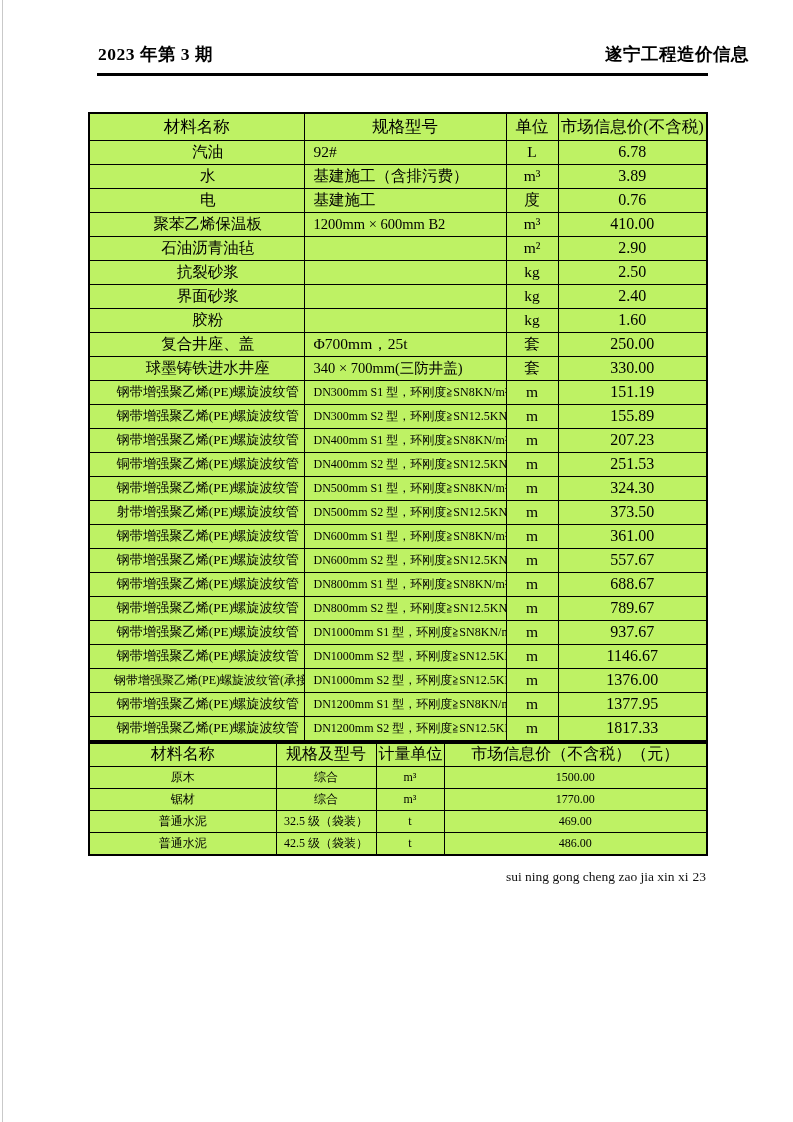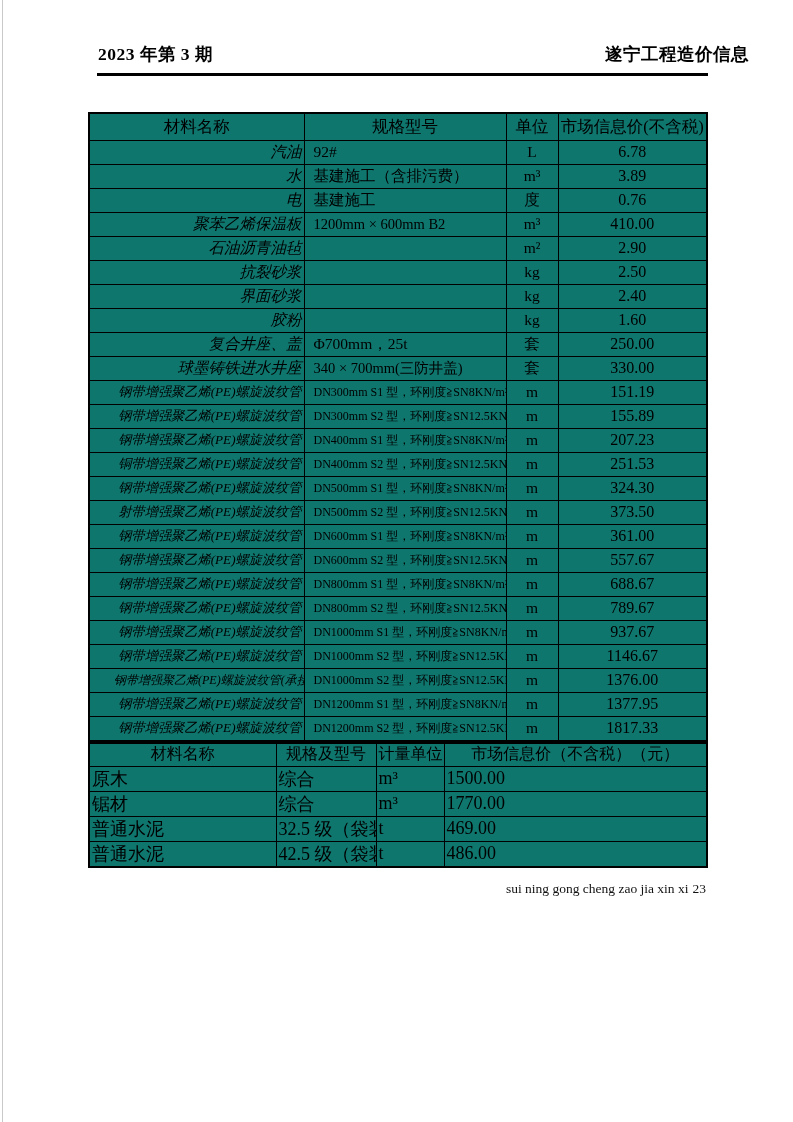--- a/index.html
+++ b/index.html
@@ -8,36 +8,36 @@
     font-family:"Liberation Serif","DejaVu Serif",serif;
     position:relative;overflow:hidden;
   }
   .scan-edge{position:absolute;left:2px;top:0;width:1px;height:1122px;background:#c9c9c9;}
   .content{width:663px;margin-left:88px;}
   .page-header{
     display:flex;justify-content:space-between;align-items:flex-end;
     padding:42px 2px 0 10px;font-weight:bold;font-size:17.5px;letter-spacing:.5px;
   }
   .header-rule{height:2.5px;background:#000;margin:7px 0 0 9px;width:611px;}
-  table{border-collapse:collapse;table-layout:fixed;width:618px;background:#0f766e;}
+  table{border-collapse:collapse;table-layout:fixed;width:618px;background:#bef264;}
   table{border:2.2px solid #000;}
   th,td{border:1px solid #000;overflow:hidden;white-space:nowrap;padding:0 2px;}
   th{font-weight:normal;text-align:center;}
   #t1{margin-top:36px;}
   #t1 th{height:26px;font-size:16.5px;}
   #t1 td{height:23px;font-size:15.5px;text-align:center;}
-  #t1 td:nth-child(1){text-align:right;padding-left:24px;font-style:italic;}
+  #t1 td:nth-child(1){text-align:center;padding-left:24px;}
   #t1 td:nth-child(2){text-align:left;padding-left:9px;}
   #t1 td:nth-child(4){font-size:16px;}
   .section-title{
     text-align:center;font-weight:bold;font-size:24px;letter-spacing:.5px;
     margin:13px 0 9px 0;
   }
   #t2 th{height:22px;font-size:16px;}
-  #t2 td{height:21px;font-size:18px;}
+  #t2 td{height:21px;font-size:12px;text-align:center;}
   .sz13{font-size:13.2px !important;}
   .sz12{font-size:12px !important;}
   .sz14{font-size:14.5px !important;}
   .page-footer{
     width:618px;margin-left:88px;text-align:right;
     font-size:13.5px;margin-top:13px;color:#111;
   }
   .page-footer .pageno{padding-left:4px;}
 </style>
 </head>

